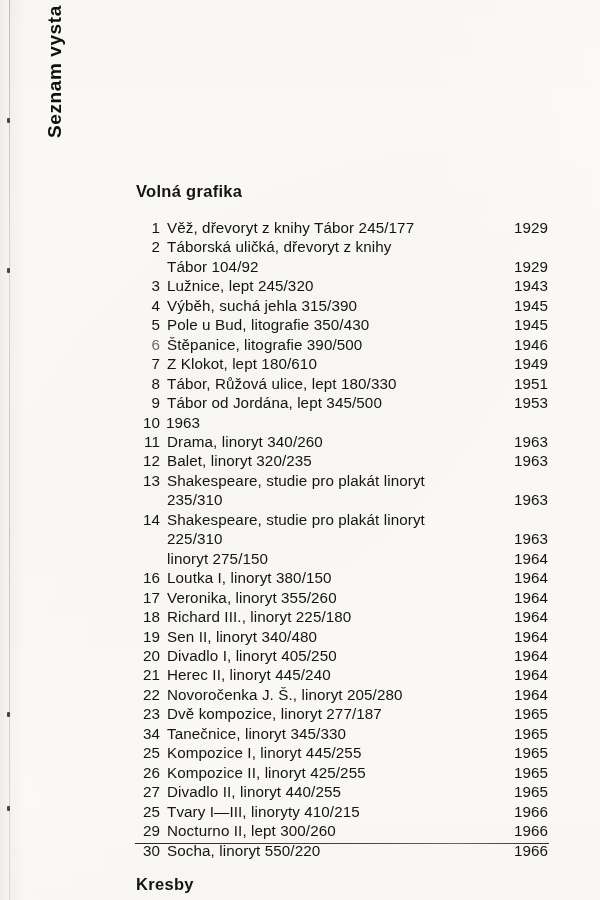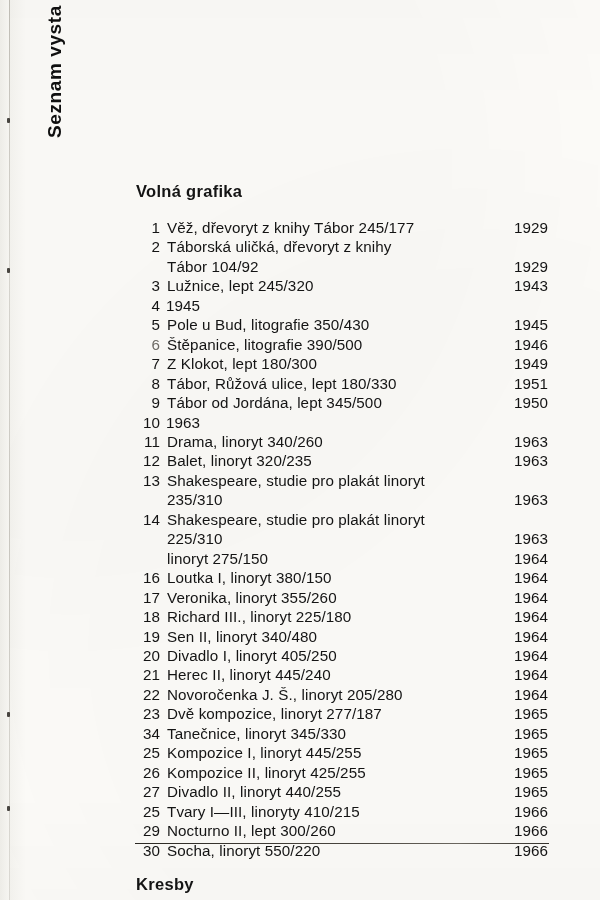--- a/index.html
+++ b/index.html
@@ -97,46 +97,47 @@
         <span class="title">Tábor  104/92</span>
         <span class="year">1929</span>
       </div>
       <div class="row">
         <span class="num">3</span>
         <span class="title">Lužnice, lept  245/320</span>
         <span class="year">1943</span>
       </div>
       <div class="row">
         <span class="num">4</span>
+        <span class="title">Výběh, suchá jehla 315/390</span>
         <span class="year">1945</span>
       </div>
       <div class="row">
         <span class="num">5</span>
         <span class="title">Pole  u Bud, litografie 350/430</span>
         <span class="year">1945</span>
       </div>
       <div class="row faint">
         <span class="num">6</span>
         <span class="title">Štěpanice, litografie  390/500</span>
         <span class="year">1946</span>
       </div>
       <div class="row">
         <span class="num">7</span>
-        <span class="title">Z Klokot, lept  180/300</span>
+        <span class="title">Z Klokot, lept  180/610</span>
         <span class="year">1949</span>
       </div>
       <div class="row">
         <span class="num">8</span>
         <span class="title">Tábor, Růžová ulice, lept 180/330</span>
         <span class="year">1951</span>
       </div>
       <div class="row">
         <span class="num">9</span>
         <span class="title">Tábor  od Jordána, lept  345/500</span>
-        <span class="year">1950</span>
+        <span class="year">1953</span>
       </div>
       <div class="row">
         <span class="num">10</span>
         <span class="year">1963</span>
       </div>
       <div class="row">
         <span class="num">11</span>
         <span class="title">Drama, linoryt  340/260</span>
         <span class="year">1963</span>
       </div>

